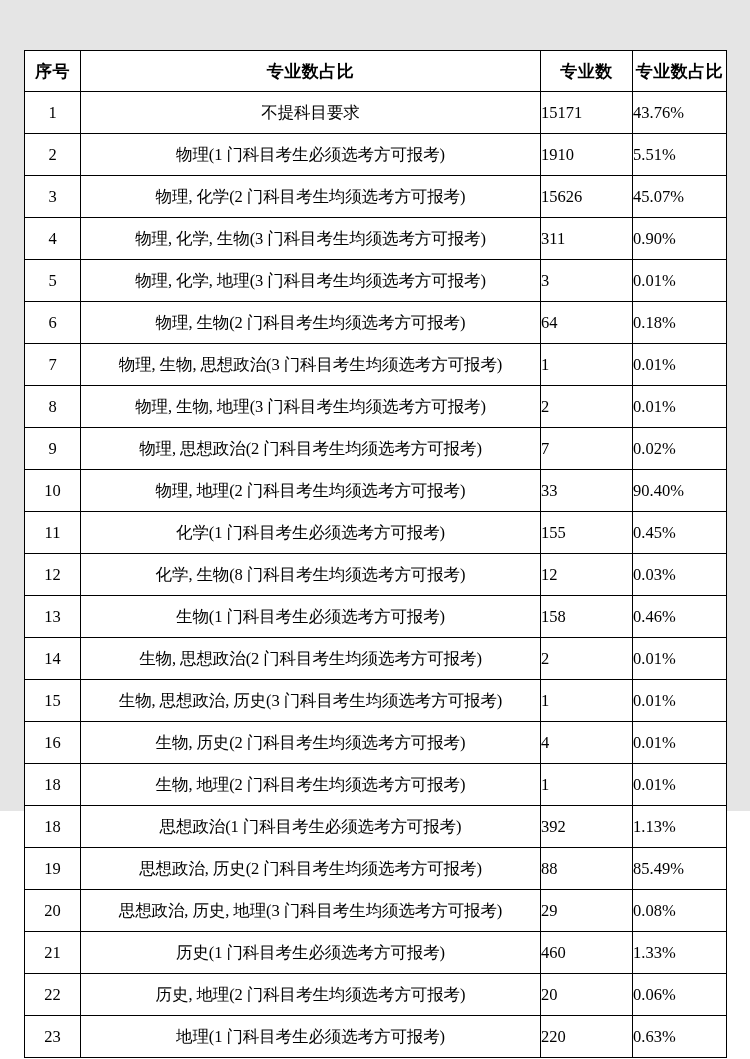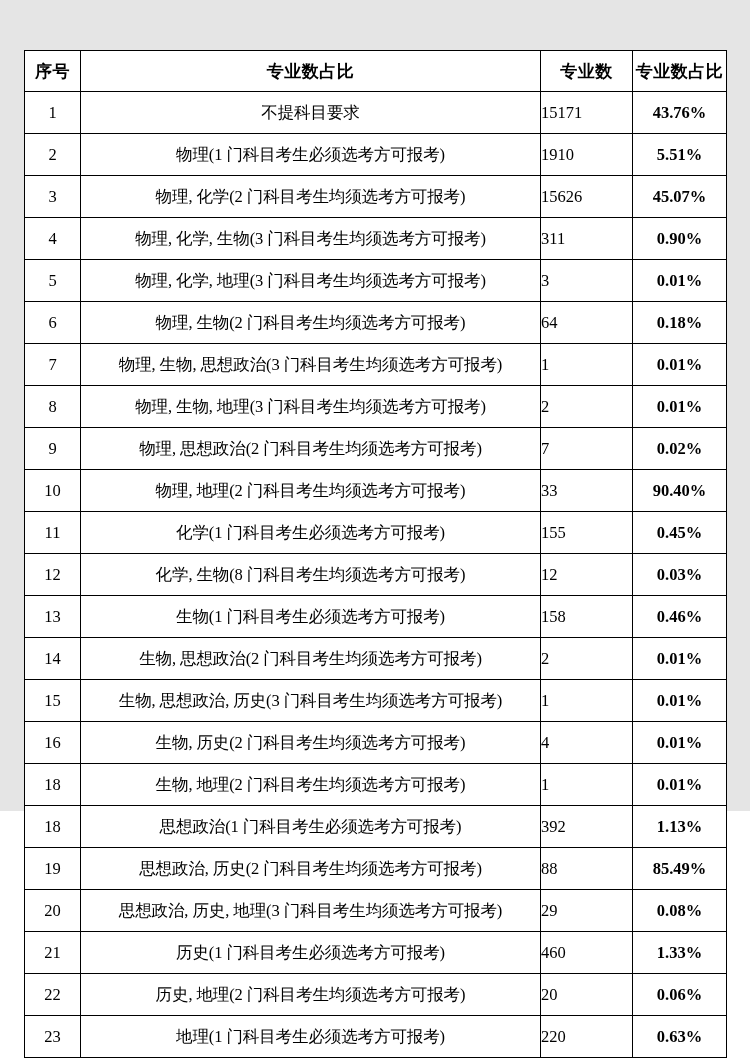--- a/index.html
+++ b/index.html
@@ -62,22 +62,20 @@
     padding-left: 9px;
     white-space: nowrap;
     letter-spacing: -0.1px;
     font-family: Liberation Serif, serif;
   }
   td.count {
     text-align: left;
     margin-left: 16px;
   }
   td.ratio {
-    text-align: center;
-    font-weight: bold;
   }
 </style>
 </head>
 <body>
 
 <div class="page">
   <div class="table-wrap">
     <table class="subject-table">
       <colgroup>
         <col class="col-idx">

